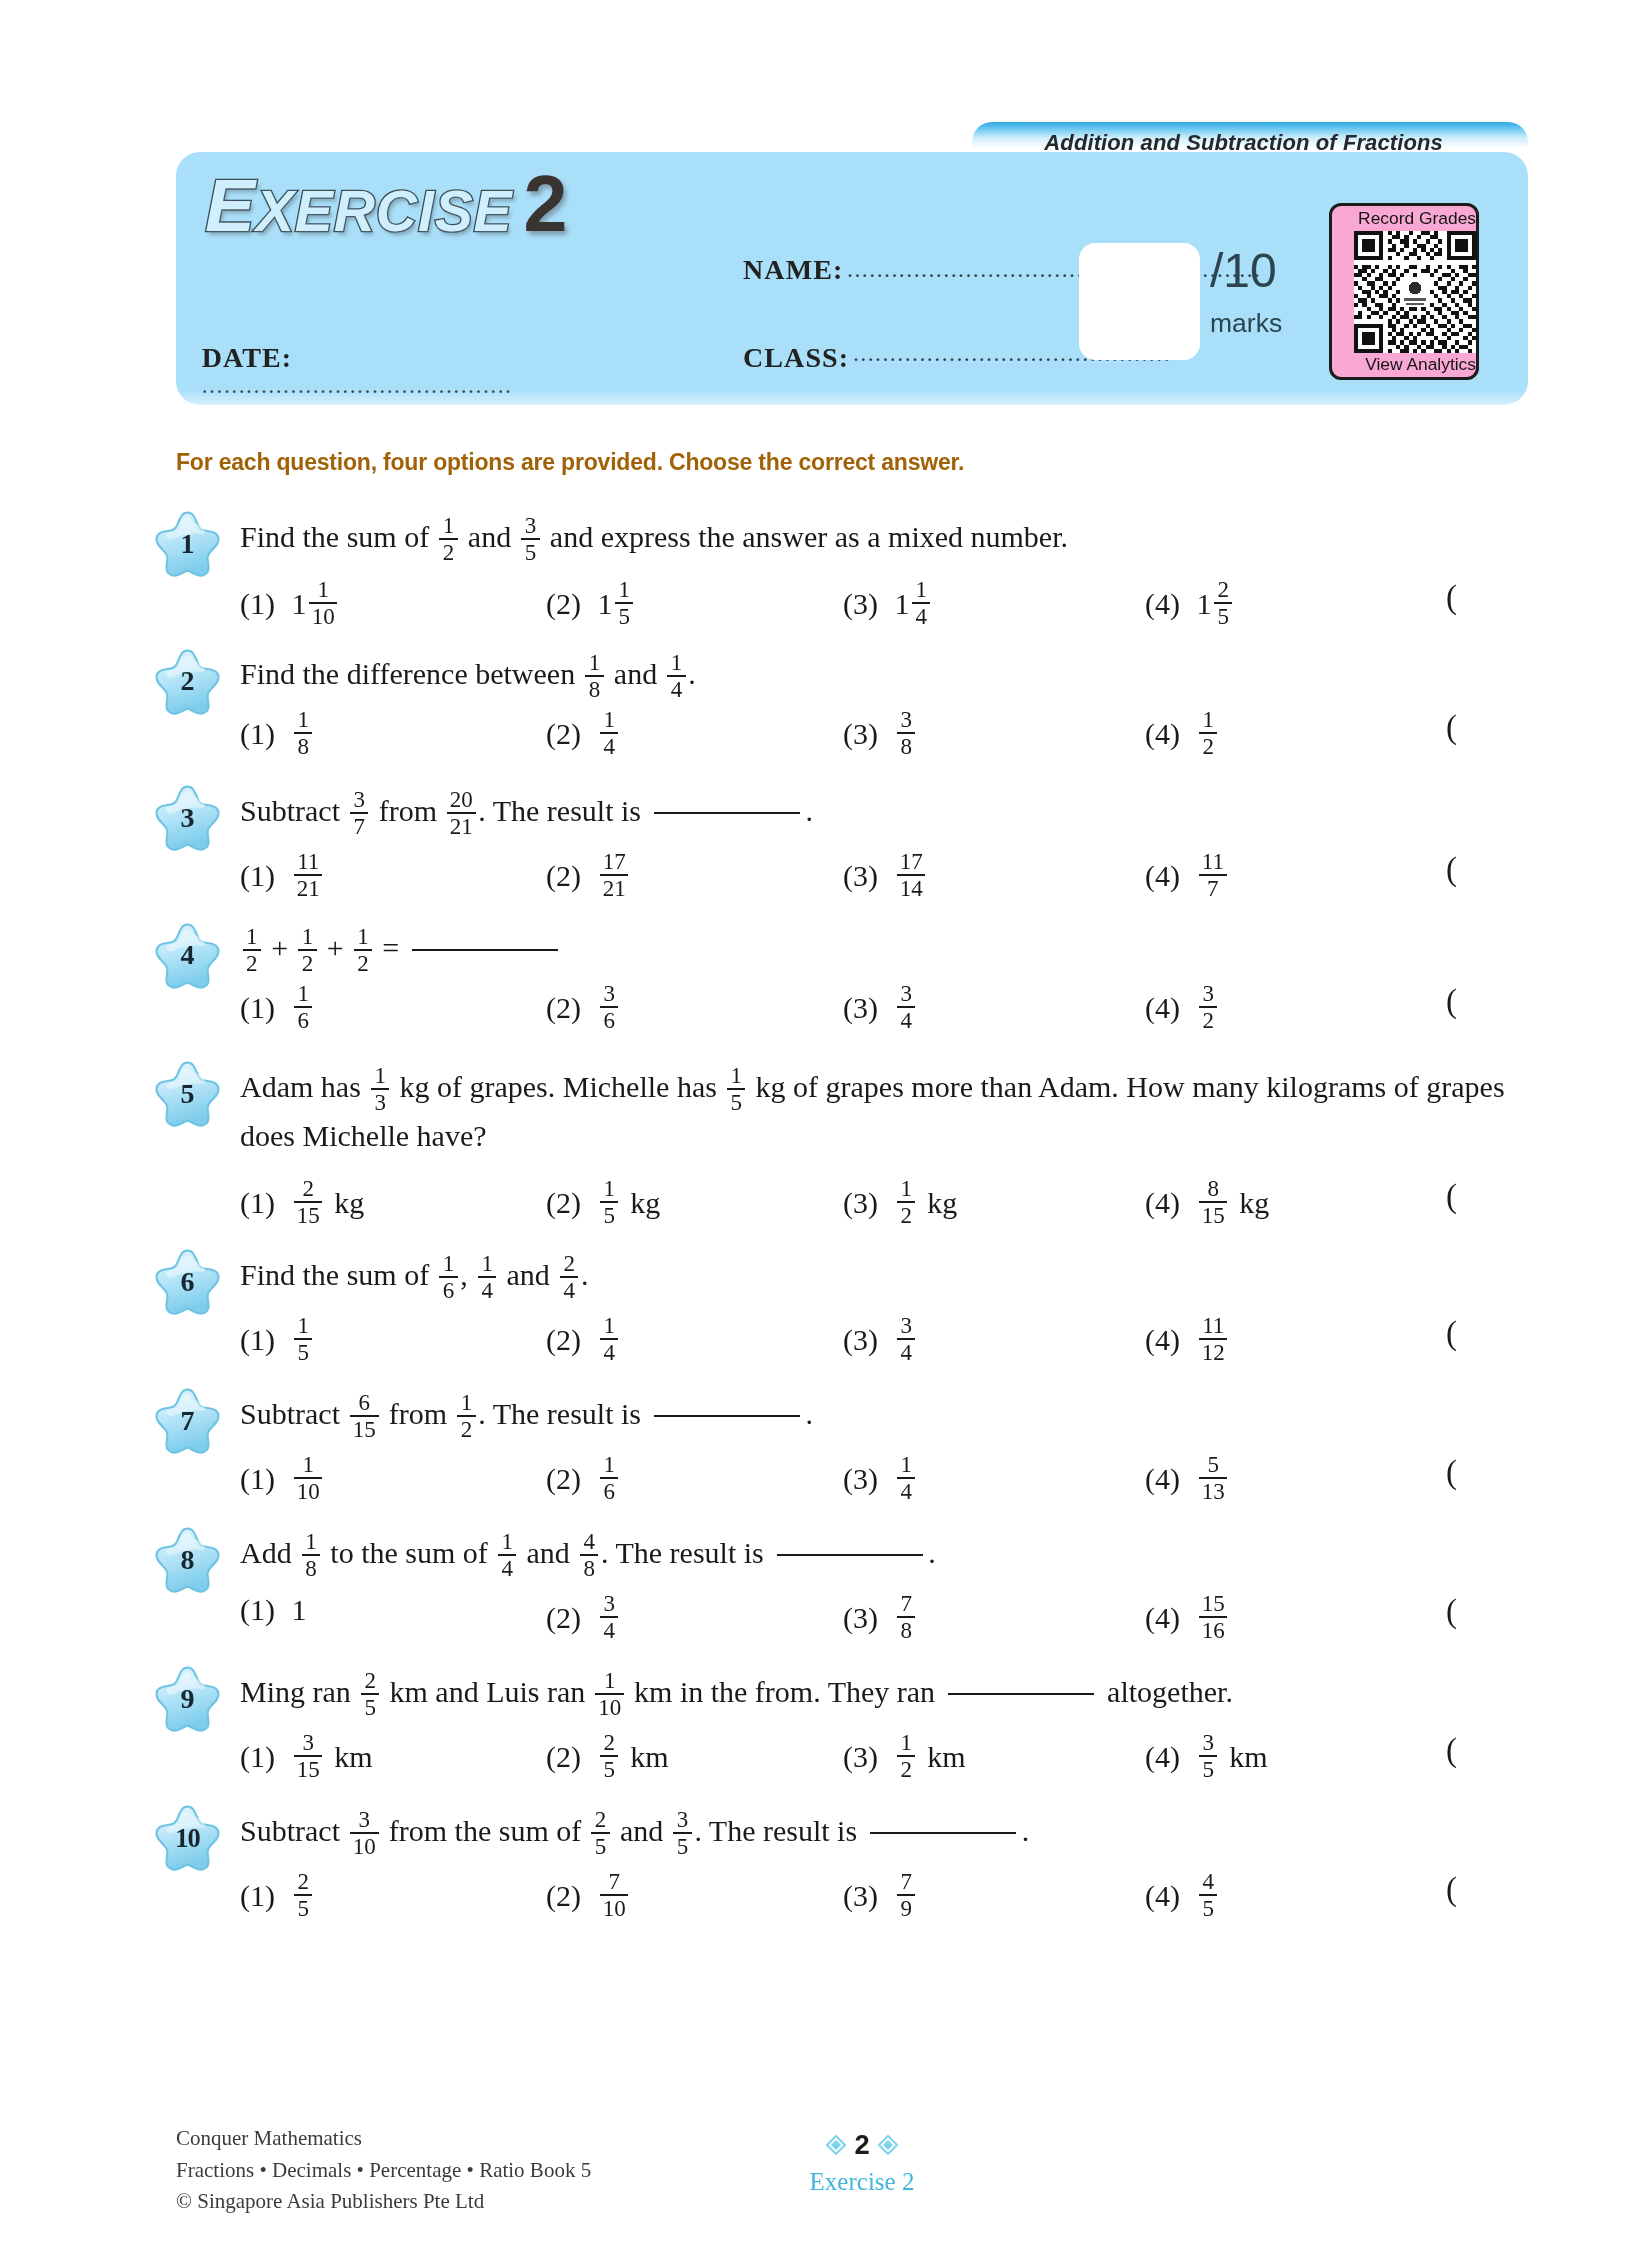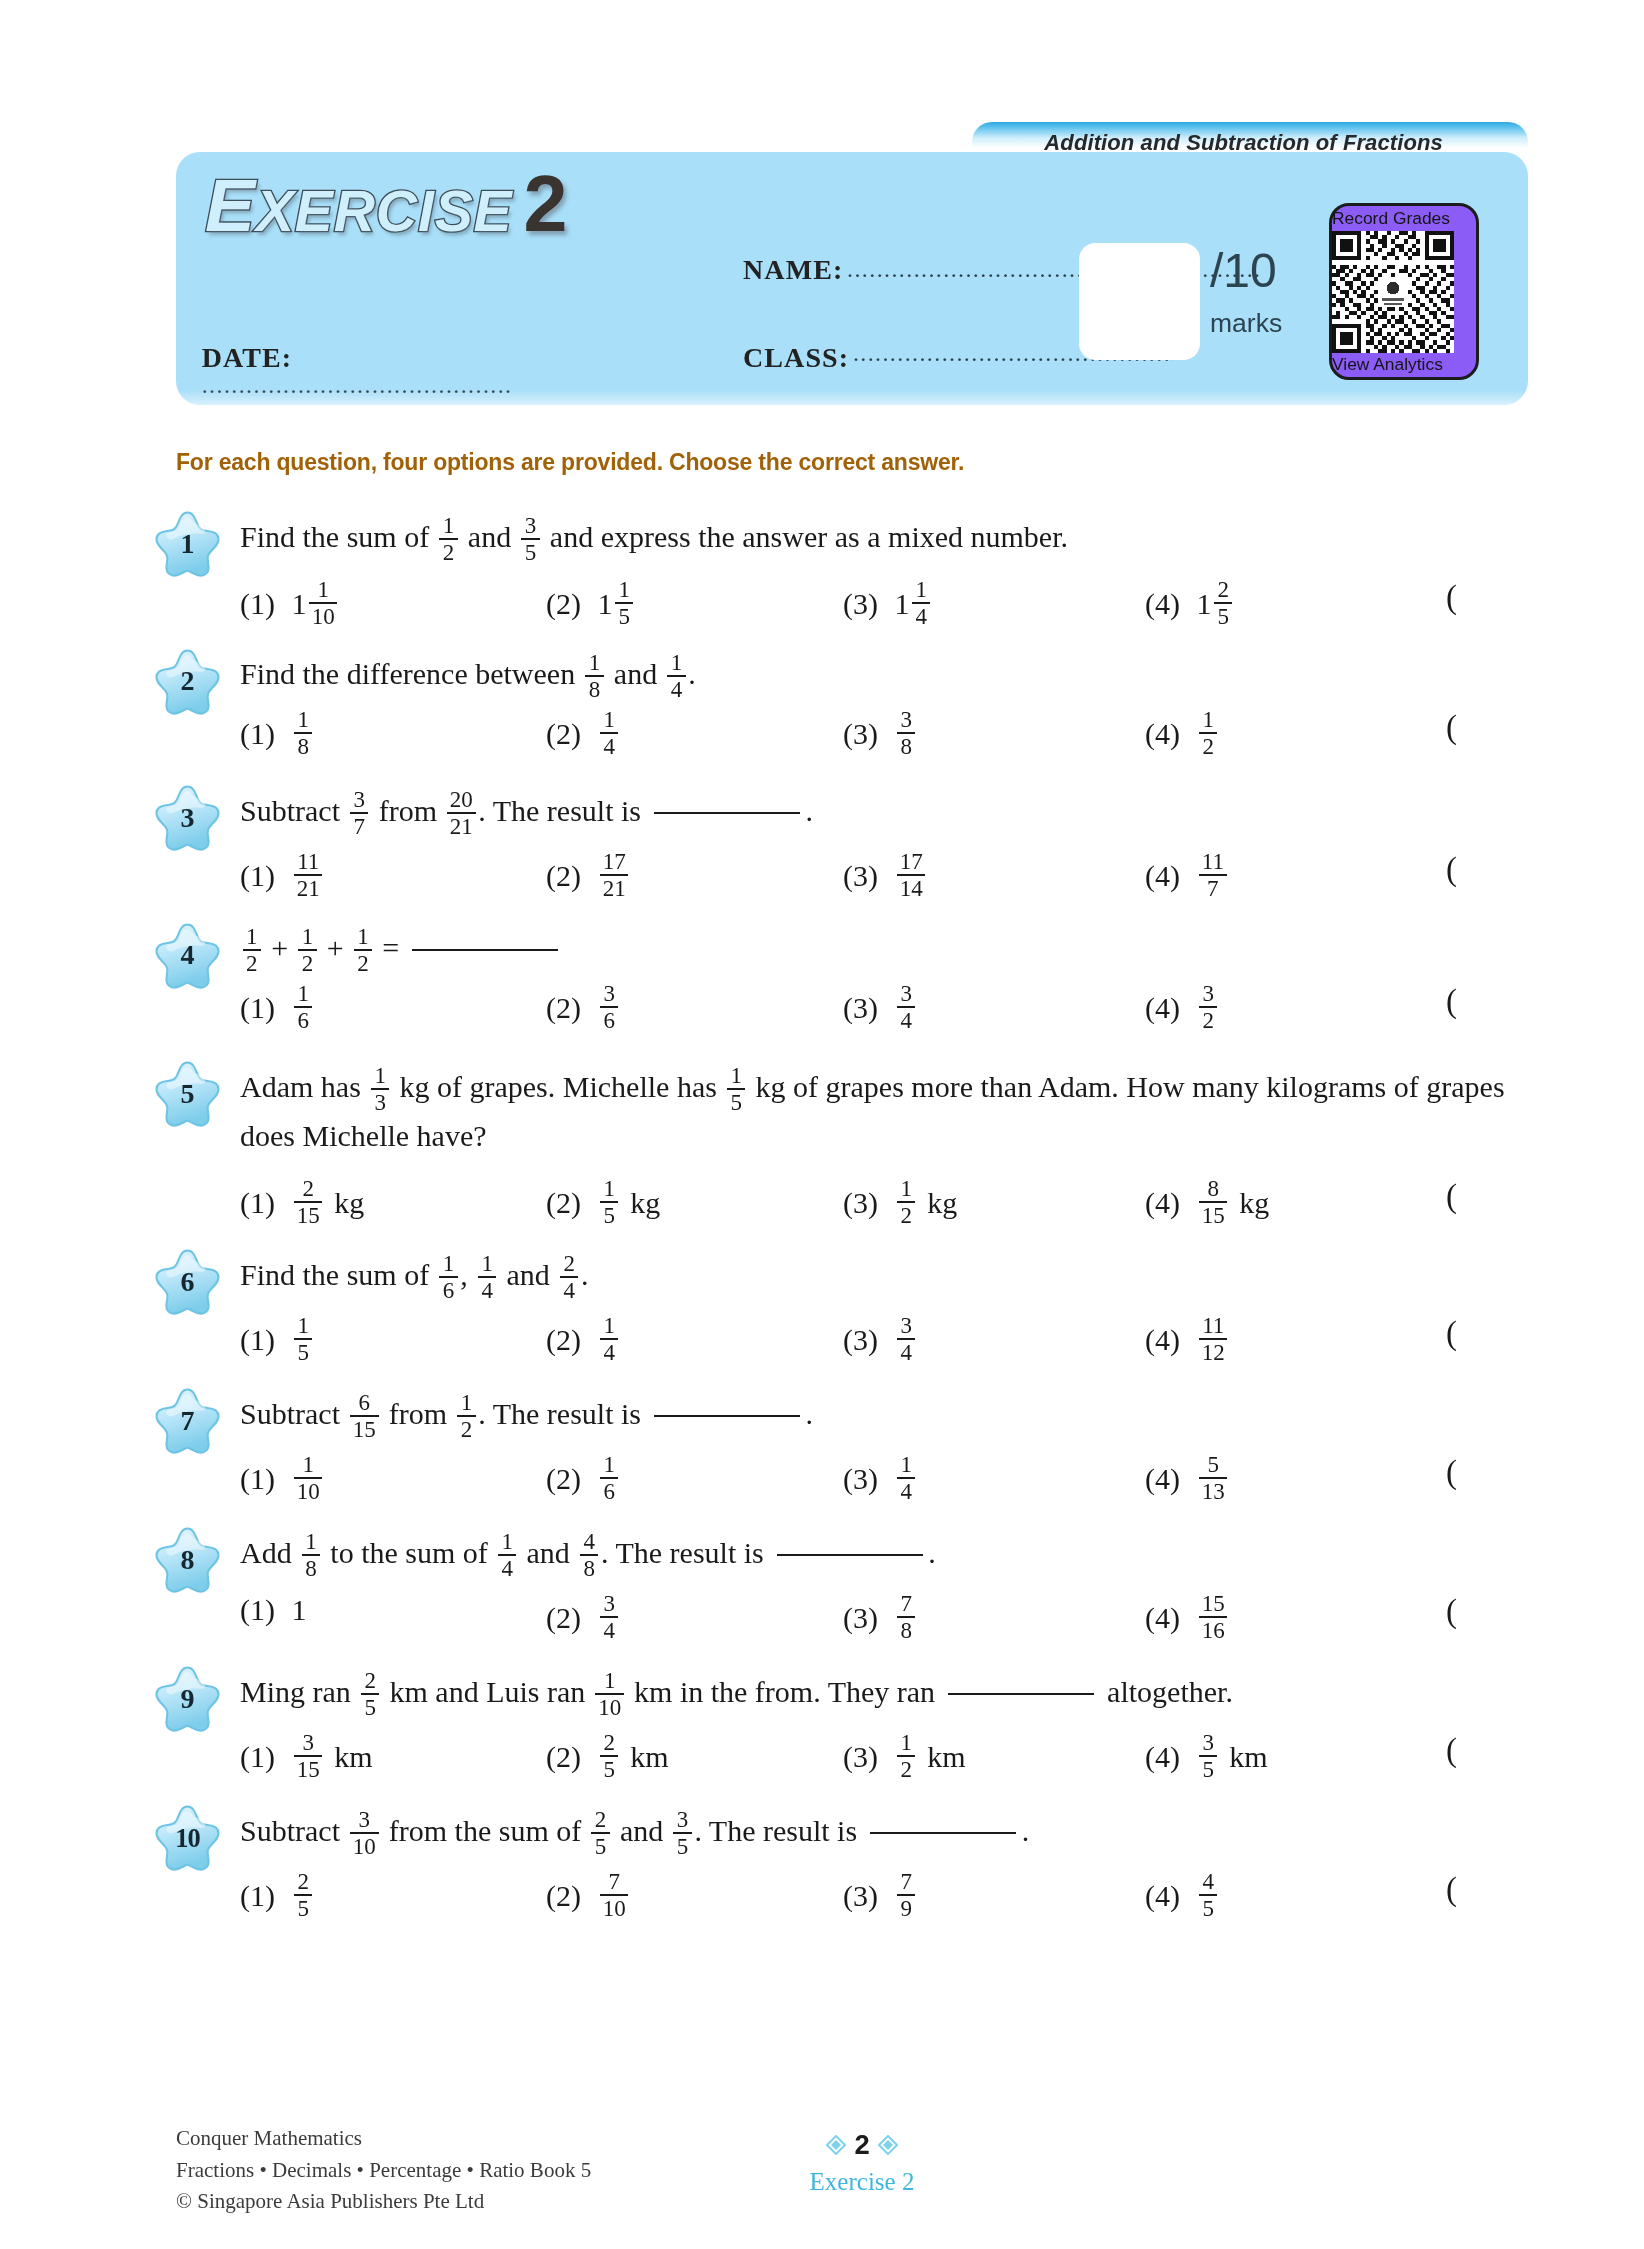--- a/index.html
+++ b/index.html
@@ -180,27 +180,27 @@
     color: #2c4450;
     margin-top: 12.8px;
   }
 
   .qr-card {
     position: absolute;
     left: 1153px;
     top: 51px;
     width: 150px;
     height: 177px;
-    background: #8b5cf6;
+    background: #f9a8d4;
     border: 3.7px solid #1c1c1c;
-    border-radius: 20px;
+    border-radius: 12px;
     box-sizing: border-box;
     display: flex;
     flex-direction: column;
-    align-items: flex-start;
+    align-items: flex-end;
     justify-content: space-between;
     padding: 3.7px 0 3.7px 0;
   }
   .qr-cap {
     font-family: "Liberation Sans", sans-serif;
     font-size: 17.4px;
     color: #141414;
     line-height: 1;
   }
   .qr-img { width: 122px; height: 122px; display:block; }

